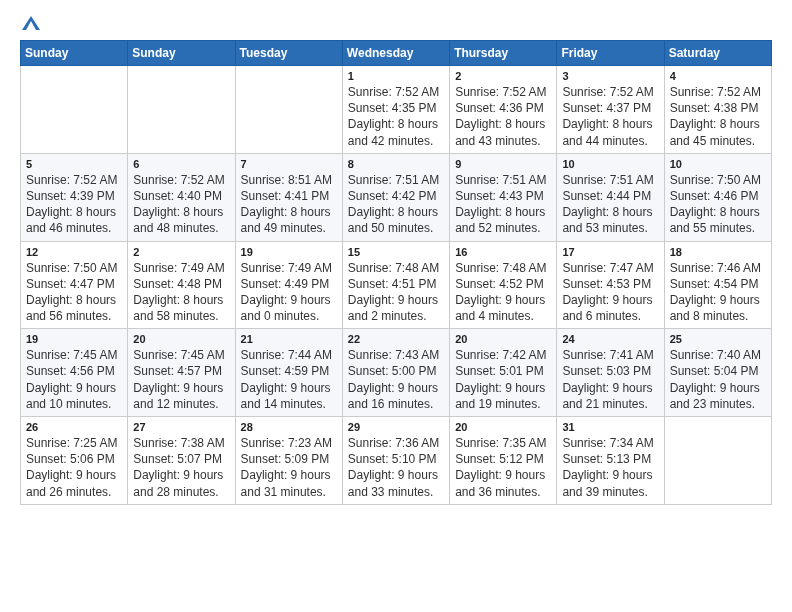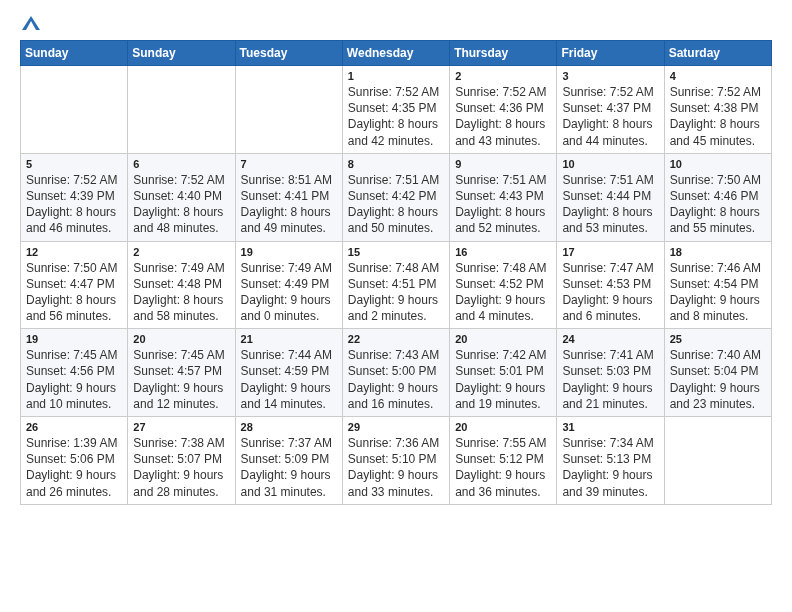--- a/index.html
+++ b/index.html
@@ -313,49 +313,49 @@
             <span class="day-number">25</span>
             <div class="day-info">Sunrise: 7:40 AM
 Sunset: 5:04 PM
 Daylight: 9 hours
 and 23 minutes.</div>
           </td>
         </tr>
         <tr>
           <td>
             <span class="day-number">26</span>
-            <div class="day-info">Sunrise: 1:39 AM
+            <div class="day-info">Sunrise: 7:25 AM
 Sunset: 5:06 PM
 Daylight: 9 hours
 and 26 minutes.</div>
           </td>
           <td>
             <span class="day-number">27</span>
             <div class="day-info">Sunrise: 7:38 AM
 Sunset: 5:07 PM
 Daylight: 9 hours
 and 28 minutes.</div>
           </td>
           <td>
             <span class="day-number">28</span>
-            <div class="day-info">Sunrise: 7:37 AM
+            <div class="day-info">Sunrise: 7:23 AM
 Sunset: 5:09 PM
 Daylight: 9 hours
 and 31 minutes.</div>
           </td>
           <td>
             <span class="day-number">29</span>
             <div class="day-info">Sunrise: 7:36 AM
 Sunset: 5:10 PM
 Daylight: 9 hours
 and 33 minutes.</div>
           </td>
           <td>
             <span class="day-number">20</span>
-            <div class="day-info">Sunrise: 7:55 AM
+            <div class="day-info">Sunrise: 7:35 AM
 Sunset: 5:12 PM
 Daylight: 9 hours
 and 36 minutes.</div>
           </td>
           <td>
             <span class="day-number">31</span>
             <div class="day-info">Sunrise: 7:34 AM
 Sunset: 5:13 PM
 Daylight: 9 hours
 and 39 minutes.</div>

